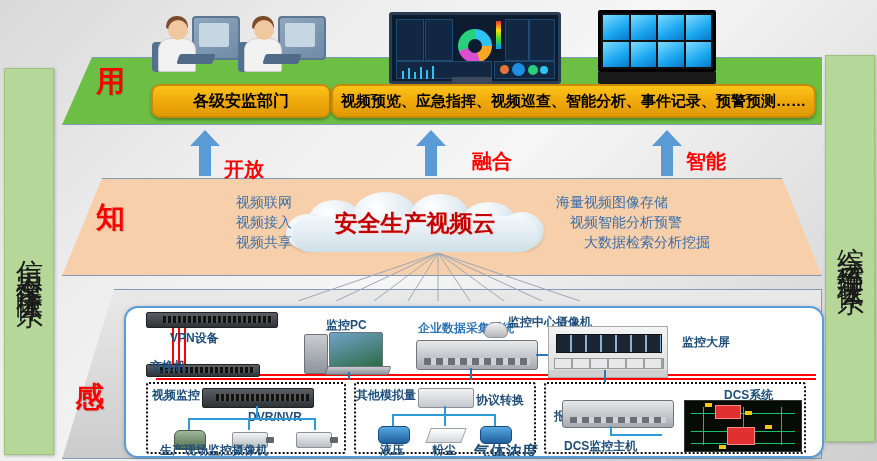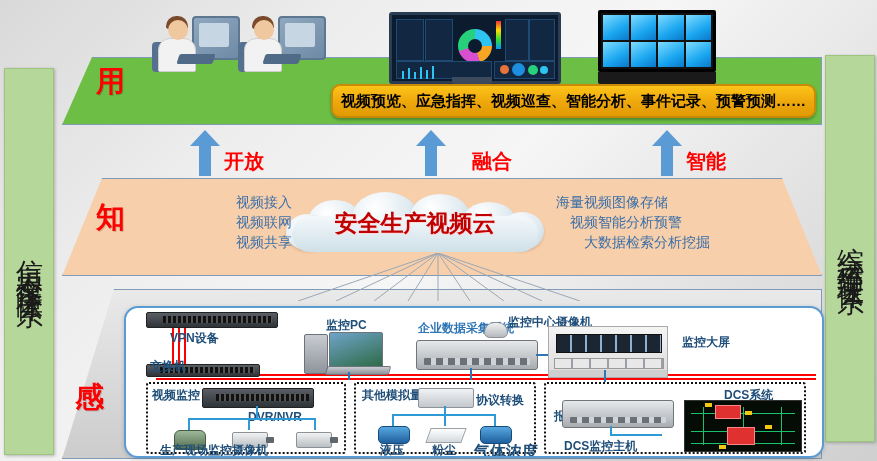--- a/index.html
+++ b/index.html
@@ -102,21 +102,21 @@
   
   .up-arrow{position:absolute;width:30px;height:46px;}
   .up-arrow .shaft{position:absolute;left:9px;top:14px;width:12px;height:32px;background:#5b9bd5;}
   .up-arrow .head{position:absolute;left:0;top:0;width:0;height:0;
     border-left:15px solid transparent;border-right:15px solid transparent;border-bottom:16px solid #5b9bd5;}
   #arrow-open{left:190px;top:130px;}
   #arrow-fuse{left:416px;top:130px;}
   #arrow-smart{left:652px;top:130px;}
 
   .arrow-label{position:absolute;font-size:20px;font-weight:bold;color:#ff0000;font-family:"DejaVu Sans",sans-serif;}
-  #label-open{left:224px;top:148px;text-align:center;}
+  #label-open{left:224px;top:156px;text-align:center;}
   #label-fuse{left:472px;top:148px;}
   #label-smart{left:686px;top:148px;}
 
   
   #cloud{
     position:absolute;left:286px;top:192px;width:258px;height:62px;
   }
   #cloud .lobe{position:absolute;border-radius:50%;
     background:radial-gradient(circle at 35% 30%,#ffffff,#dfeaf0 62%,#bcd2dc 100%);
     box-shadow:0 2px 3px rgba(0,0,0,.12);}
@@ -251,20 +251,21 @@
       <i></i>
       <i></i>
       <i></i>
       <i></i>
       <i></i>
       <i></i>
       <i></i>
   </div>
   <div id="videowall-base"></div>
 
+  <div class="pill" id="pill-dept">各级安监部门</div>
   <div class="pill" id="pill-funcs">视频预览、应急指挥、视频巡查、智能分析、事件记录、预警预测……</div>
 
   <div class="up-arrow" id="arrow-open">
       <div class="head"></div>
       <div class="shaft"></div>
     </div>
   <div class="up-arrow" id="arrow-fuse">
       <div class="head"></div>
       <div class="shaft"></div>
     </div>
@@ -282,22 +283,22 @@
     <div class="lobe" style="left:66px;top:0px;width:66px;height:50px;"></div>
     <div class="lobe" style="left:124px;top:2px;width:60px;height:46px;"></div>
     <div class="lobe" style="left:176px;top:10px;width:54px;height:40px;"></div>
     <div class="lobe" style="left:0px;top:22px;width:44px;height:36px;"></div>
     <div class="lobe" style="left:214px;top:20px;width:44px;height:38px;"></div>
     <div class="body"></div>
   </div>
   <div id="cloud-title">安全生产视频云</div>
 
   <div class="cloud-text" id="cloud-text-left">
+    <div>视频联网</div>
     <div>视频接入</div>
-    <div>视频联网</div>
     <div>视频共享</div>
   </div>
   <div class="cloud-text" id="cloud-text-right">
     <div>海量视频图像存储</div>
     <div style="padding-left:14px;">视频智能分析预警</div>
     <div style="padding-left:28px;">大数据检索分析挖掘</div>
   </div>
 
   <svg id="netfan" viewBox="0 0 300 48">
     <g stroke="#9aa7b5" stroke-width="1" fill="none">
@@ -364,21 +365,21 @@
       <div class="blueline" style="left:100px;top:34px;width:2px;height:12px;background:#2e9bd6;"></div>
       <div class="blueline" style="left:166px;top:34px;width:2px;height:12px;background:#2e9bd6;"></div>
       <div class="blueline" style="left:108px;top:22px;width:2px;height:12px;background:#2e9bd6;"></div>
       <div class="ptz" style="left:26px;top:46px;width:30px;height:18px;"></div>
       <div class="cam" style="left:84px;top:48px;width:34px;height:14px;"></div>
       <div class="cam" style="left:148px;top:48px;width:34px;height:14px;"></div>
       <div class="dev-label" style="left:12px;top:58px;font-size:12px;">生产现场监控摄像机</div>
     </div>
 
     <div class="dashed-group" style="left:228px;top:74px;width:182px;height:72px;">
-      <div class="dev-label" style="left:6px;top:3px;font-size:12px;">其他模拟量</div>
+      <div class="dev-label" style="left:0;top:3px;font-size:12px;">其他模拟量</div>
       <div class="conv" style="left:62px;top:4px;width:54px;height:18px;"></div>
       <div class="dev-label" style="left:120px;top:8px;font-size:12px;">协议转换</div>
       <div class="blueline" style="left:36px;top:30px;width:104px;height:2px;background:#2e9bd6;"></div>
       <div class="blueline" style="left:88px;top:22px;width:2px;height:10px;background:#2e9bd6;"></div>
       <div class="blueline" style="left:36px;top:30px;width:2px;height:12px;background:#2e9bd6;"></div>
       <div class="blueline" style="left:88px;top:30px;width:2px;height:12px;background:#2e9bd6;"></div>
       <div class="blueline" style="left:138px;top:30px;width:2px;height:12px;background:#2e9bd6;"></div>
       <div class="sensor" style="left:22px;top:42px;width:30px;height:16px;"></div>
       <div class="plate" style="left:72px;top:44px;width:34px;height:13px;"></div>
       <div class="sensor" style="left:124px;top:42px;width:30px;height:16px;"></div>

